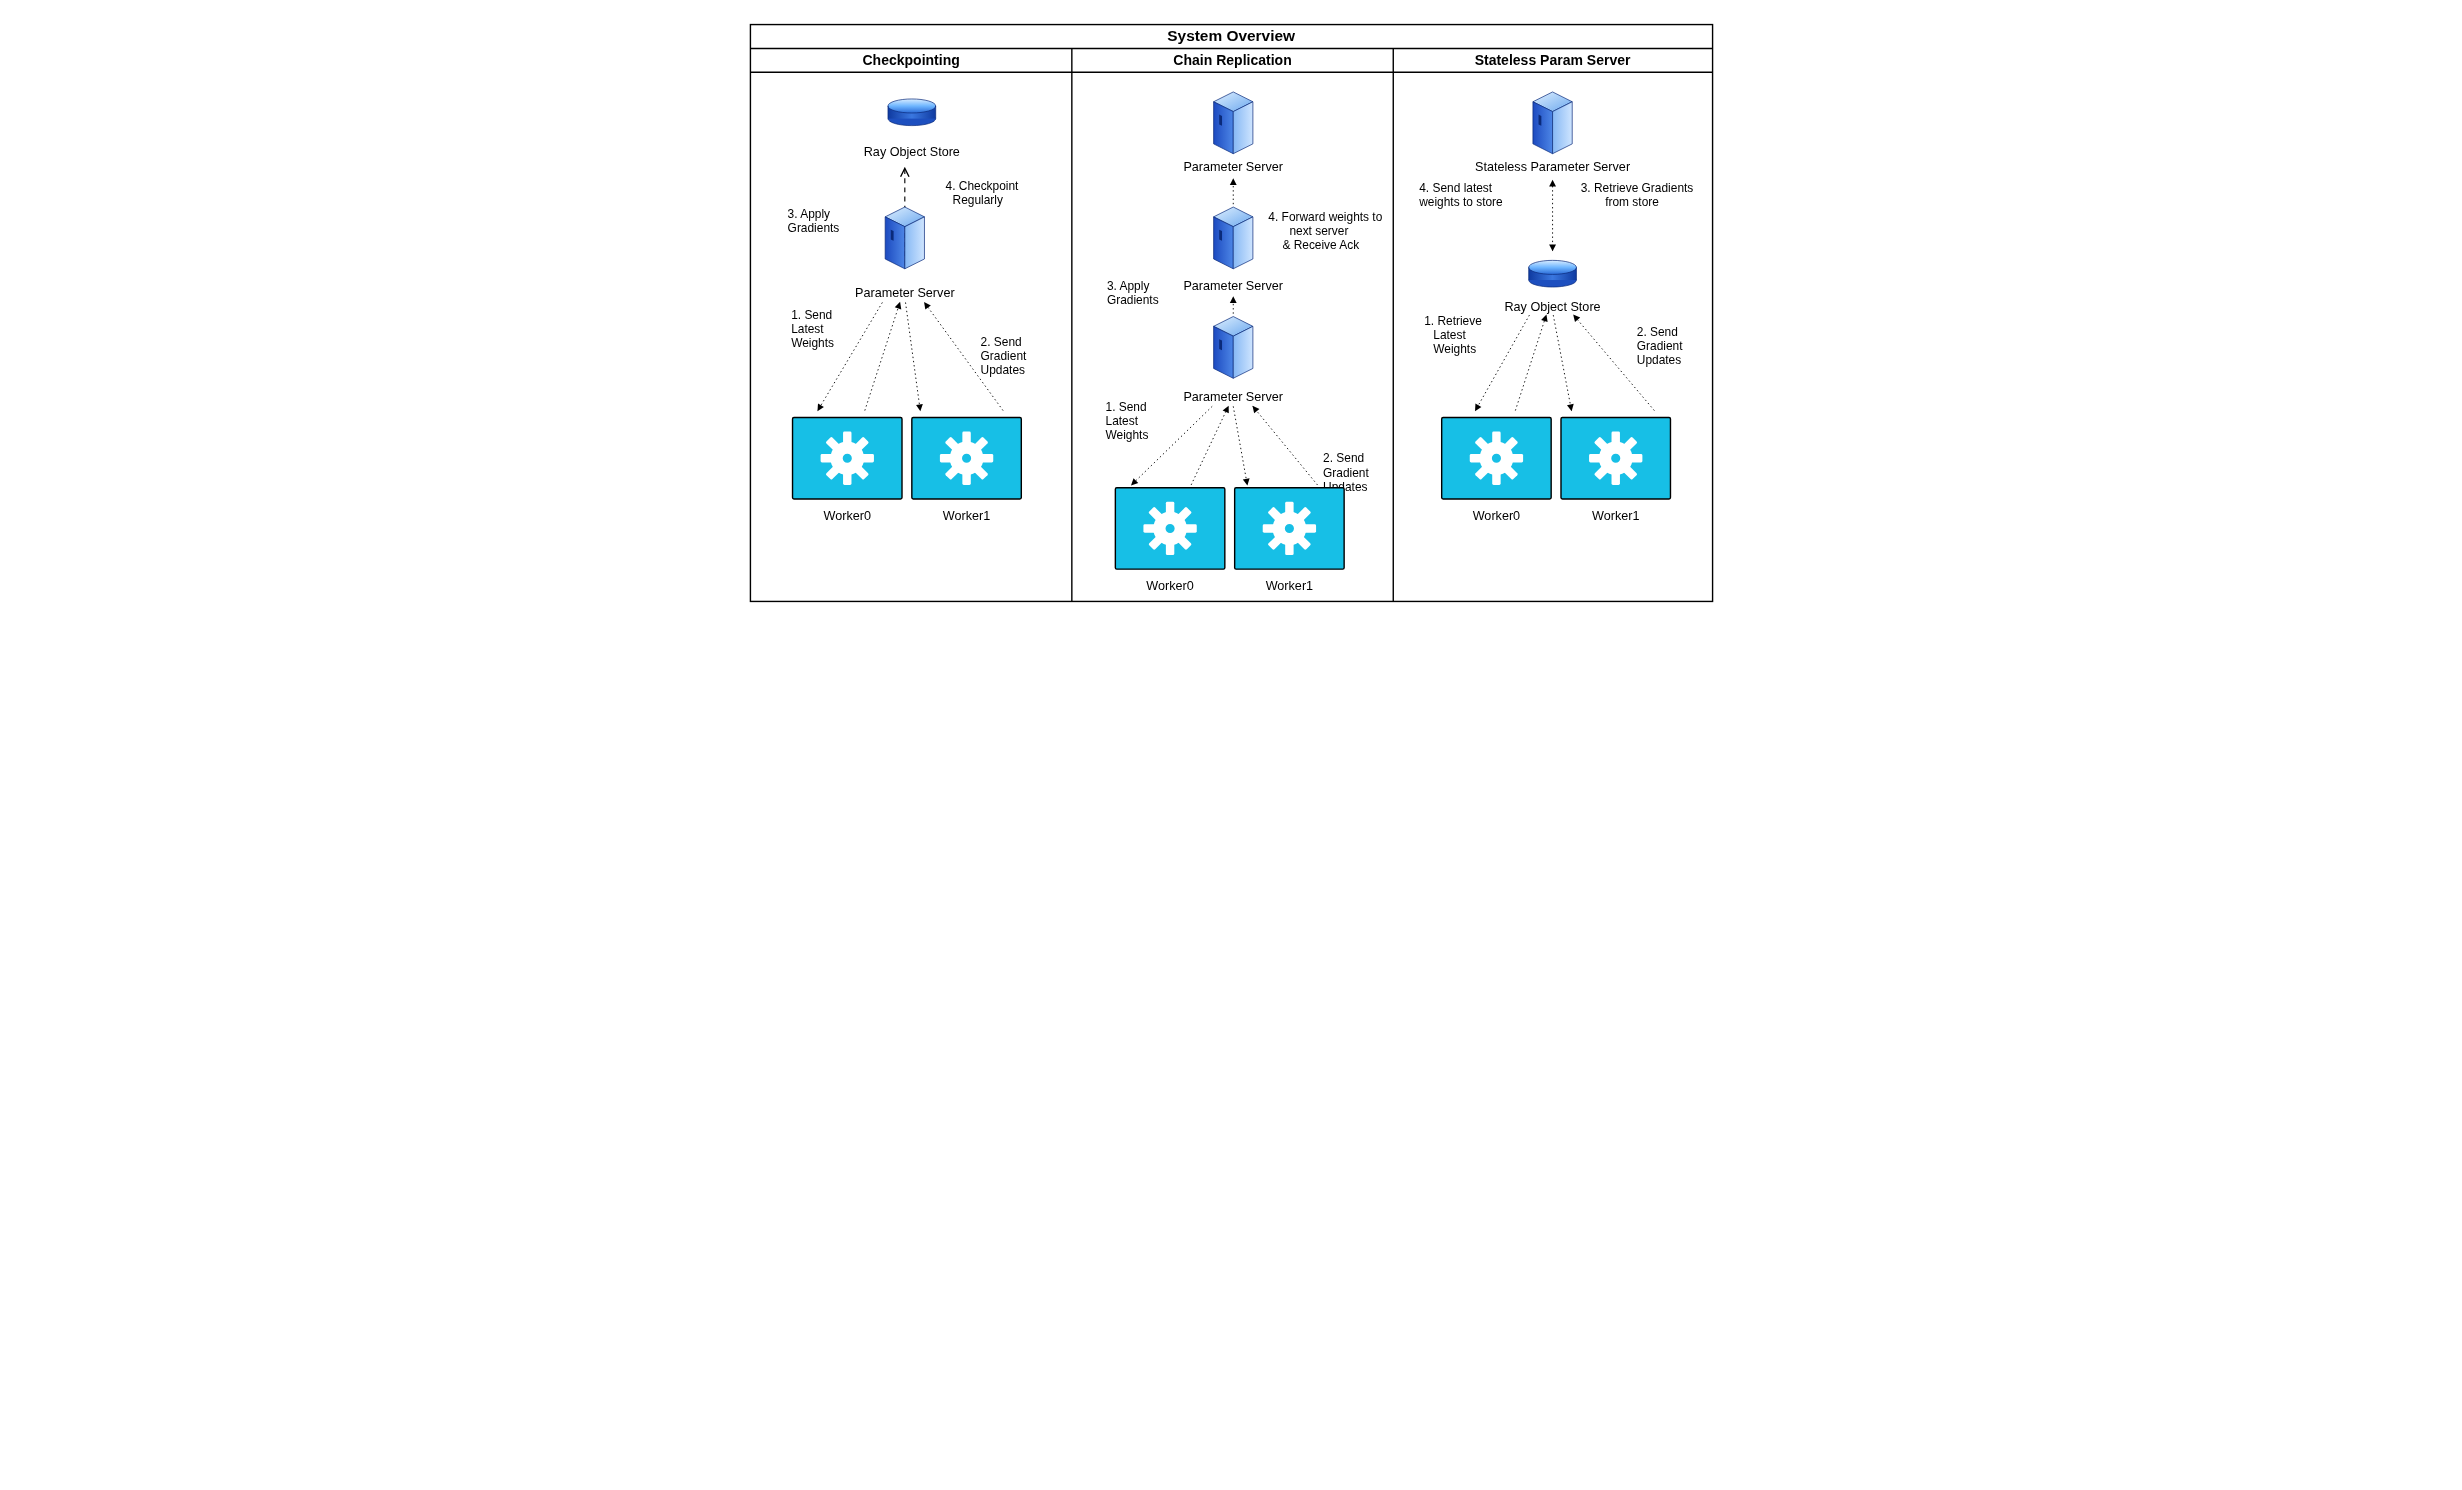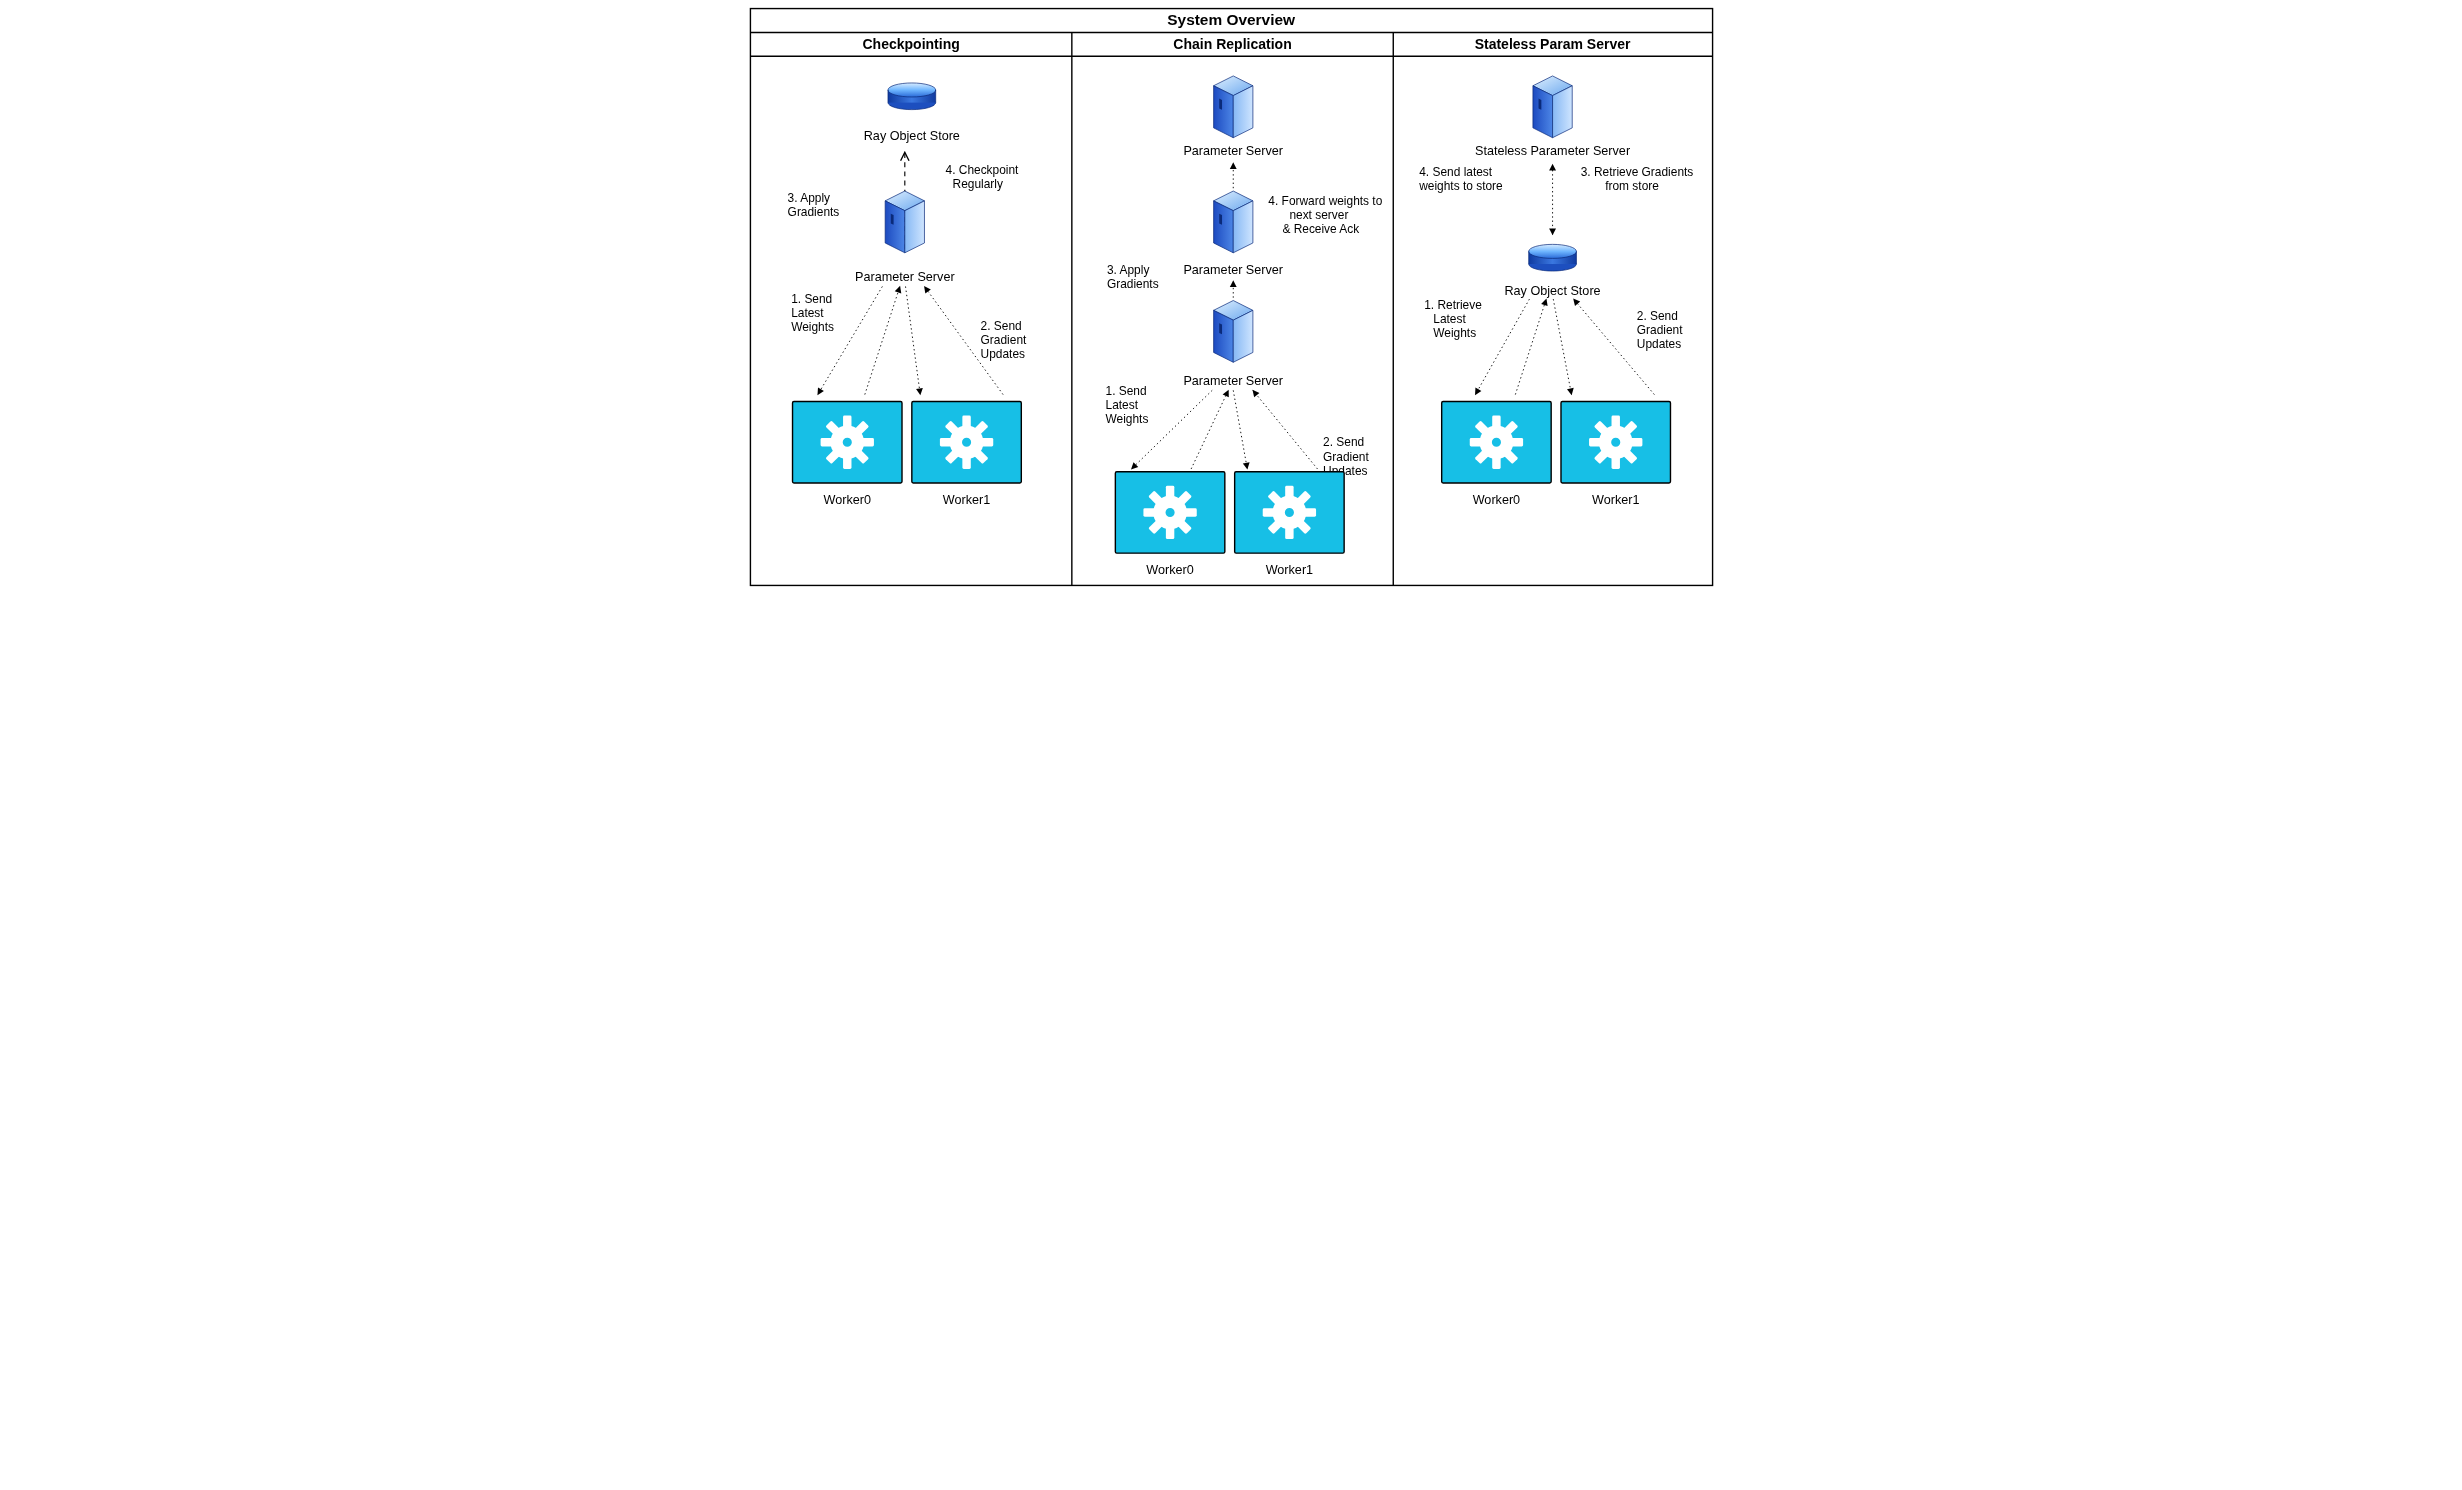--- a/index.html
+++ b/index.html
@@ -1,16 +1,16 @@
 <!DOCTYPE html>
 <html style="font-size:11.2px"><head>
 <meta charset="utf-8">
 <style>
   html,body{margin:0;padding:0;background:#fff;font-family:Helvetica,Arial,sans-serif;}
-  .page{width:979px;margin:0 auto;}
+  .page{width:979px;margin:16px auto;}
   svg{display:block;}
   .title{font-size:22px;font-weight:700;}
   .subtitle{font-size:20px;font-weight:700;}
   .label{font-size:18px;}
   .note{font-size:17px;}
 </style>
 </head>
 <body>
 
 <div class="page">

